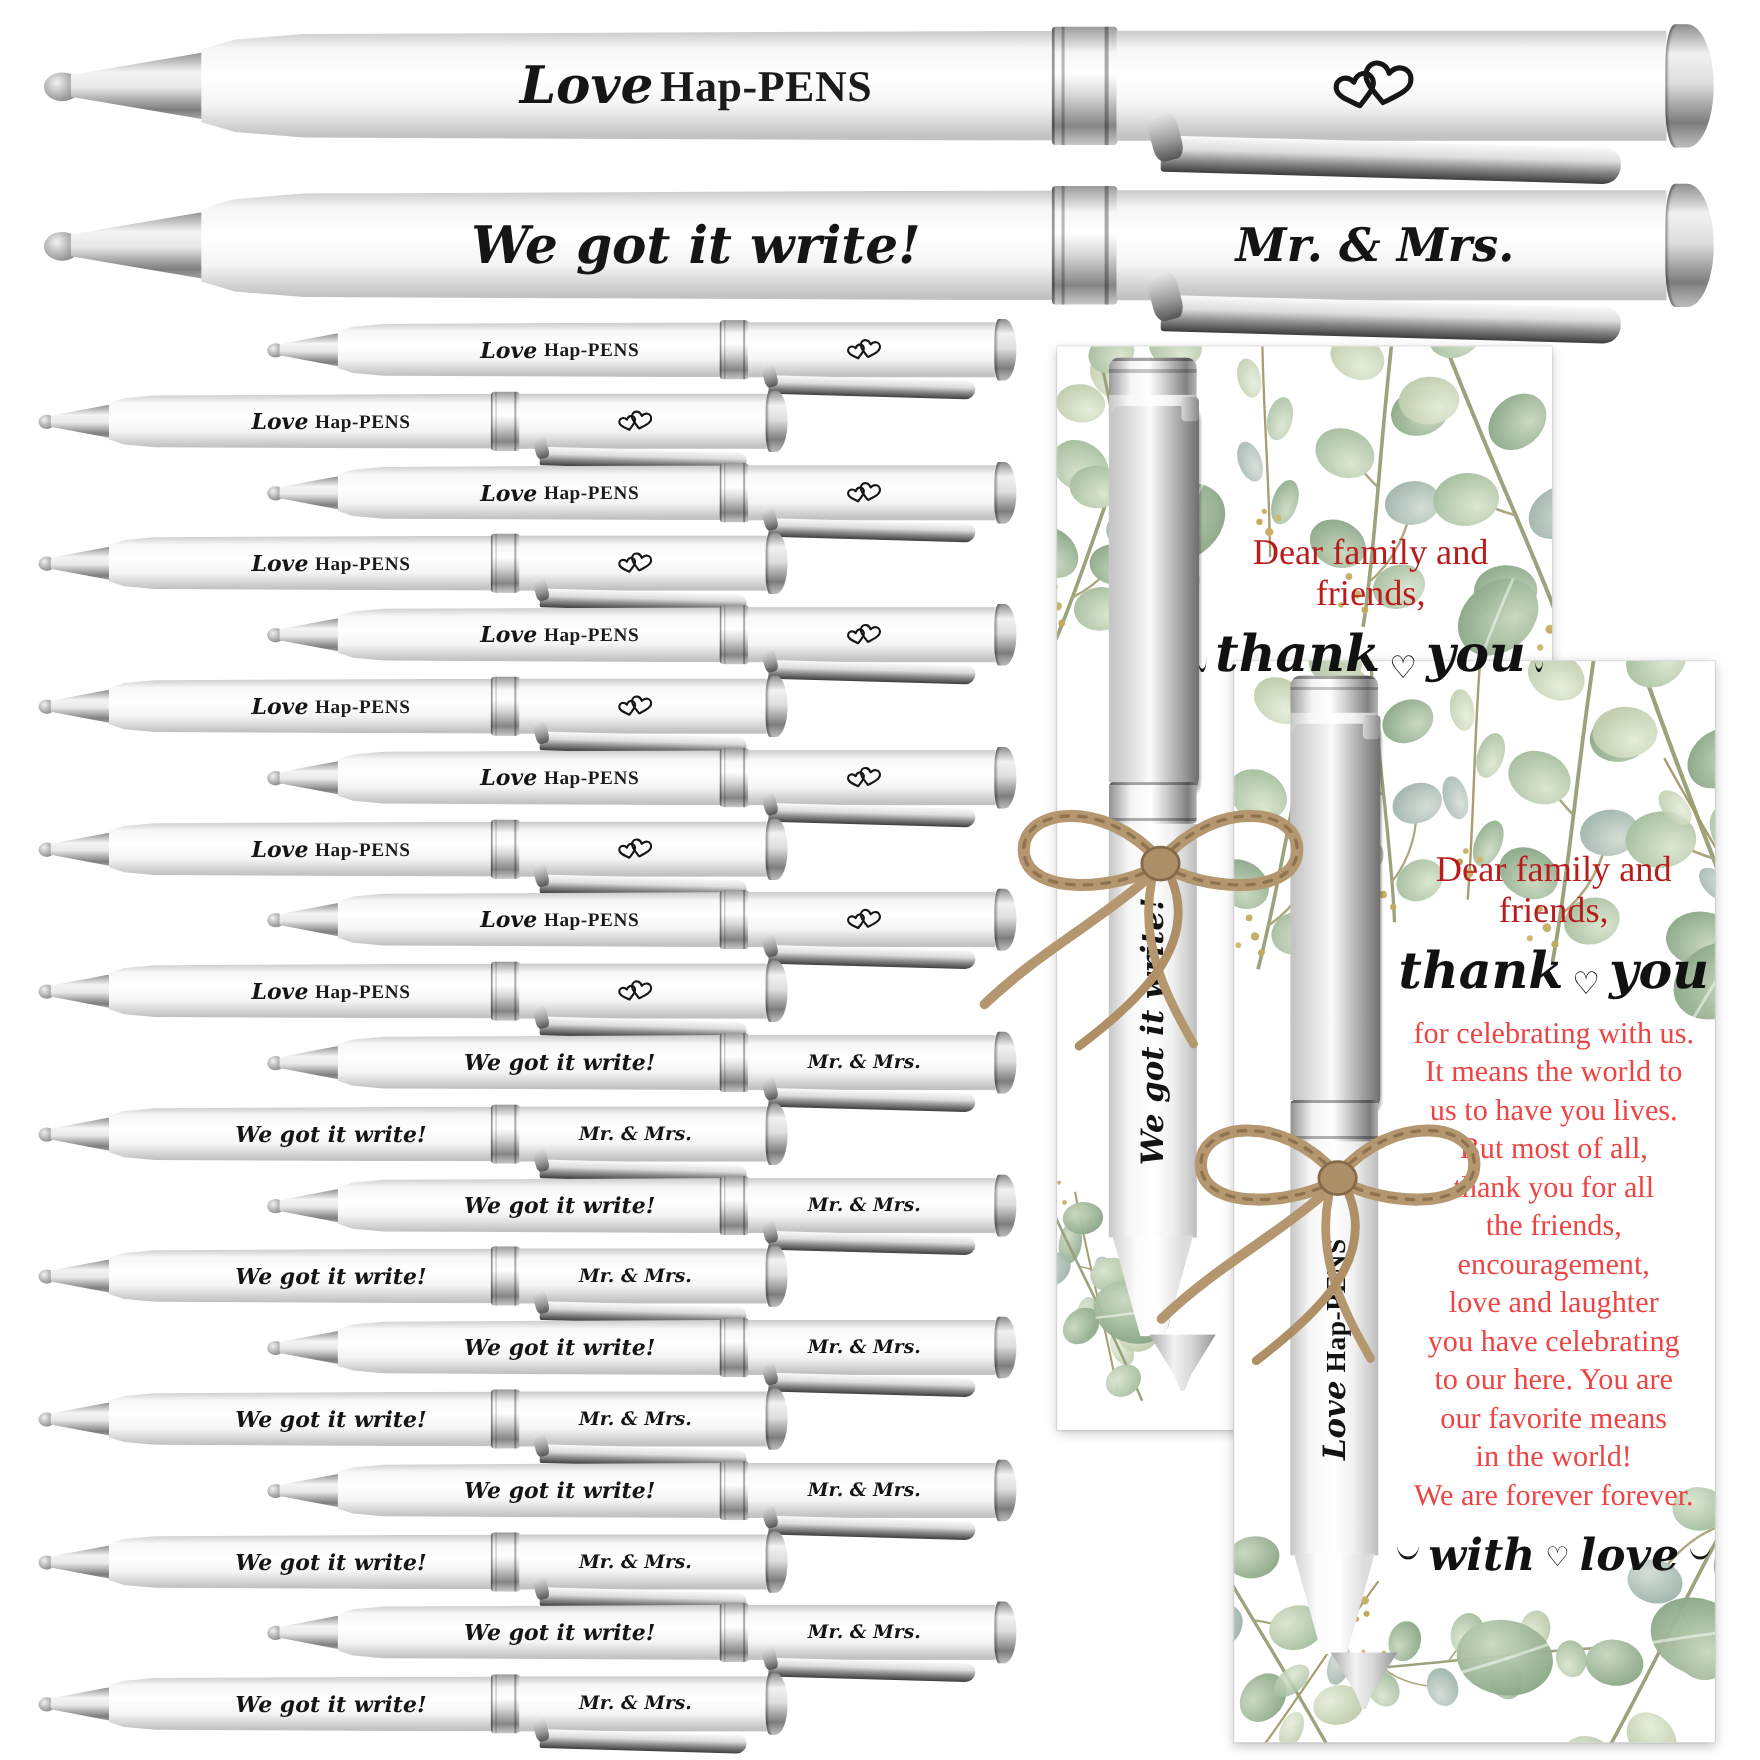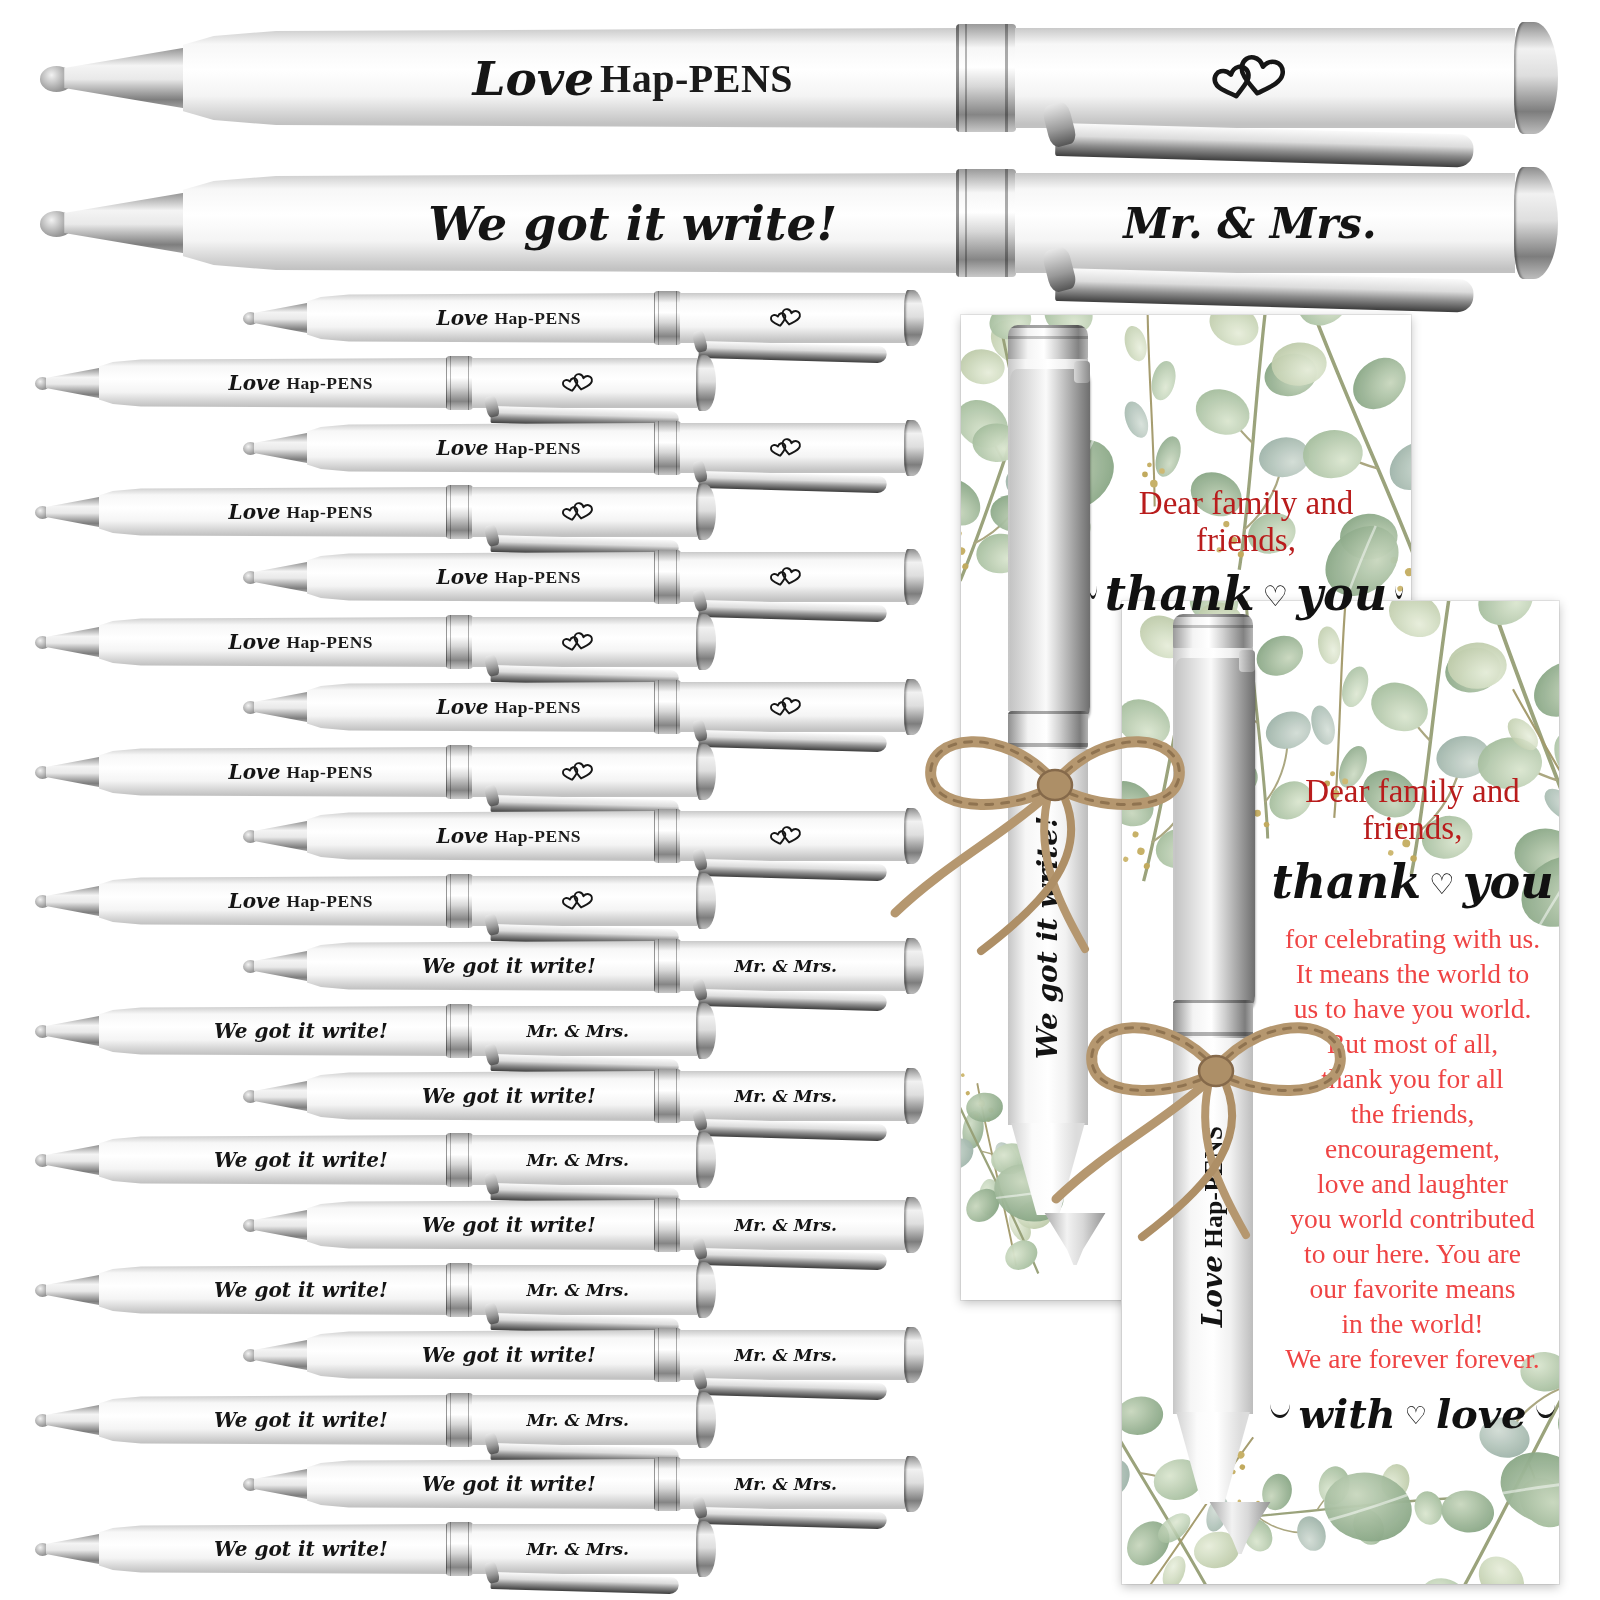--- a/index.html
+++ b/index.html
@@ -50,21 +50,21 @@
   .card{position:absolute;background:#ffffff;box-shadow:0 3px 10px rgba(0,0,0,.25),0 0 0 1px #ececec;}
   .card-back{left:961px;top:315px;width:450px;height:985px;}
   .card-front{left:1122px;top:601px;width:437px;height:983px;}
   .card-clip{position:absolute;inset:0;overflow:hidden;z-index:1;}
   .sprig{position:absolute;opacity:.96;}
   .card-text{position:absolute;z-index:2;text-align:center;}
   .card-back .card-text{left:128px;right:8px;top:170px;}
   .card-front .card-text{left:148px;right:4px;top:172px;}
   .greeting{font-size:33px;color:#b91c1c;}
   .thanks{margin-top:8px;font-family:"DejaVu Serif",serif;font-style:italic;font-weight:bold;font-size:46px;color:#111;
-          display:flex;align-items:center;justify-content:center;gap:8px;}
+          display:flex;align-items:flex-end;justify-content:center;gap:8px;}
   .thanks .heart,.closing .heart{font-weight:normal;font-size:.62em;transform:translateY(6%);}
   .swash{width:46px;height:16px;border-bottom:3px solid #181818;border-radius:0 0 70% 70%/0 0 100% 100%;margin-bottom:10px;}
   .msg-lines{margin-top:12px;font-size:27.5px;line-height:35px;color:#ef4444;}
   .closing{margin-top:14px;font-family:"DejaVu Serif",serif;font-style:italic;font-weight:bold;font-size:40px;color:#111;
            display:flex;align-items:center;justify-content:center;gap:9px;}
   .closing .swash{width:60px;}
   .signature{margin-top:12px;font-size:31px;letter-spacing:4px;color:#181818;}
   
   .pen-v{position:absolute;width:80px;z-index:3;}
   .card-back .pen-v{left:47px;top:10px;height:940px;}
@@ -623,27 +623,27 @@
       <div class="thanks">
         <span class="swash"></span>
           <span>thank</span>
           <span class="heart">♡</span>
           <span>you</span>
           <span class="swash"></span>
       </div>
       <div class="msg-lines">
           <div class="msg-line">for celebrating with us.</div>
           <div class="msg-line">It means the world to</div>
-          <div class="msg-line">us to have you world.</div>
+          <div class="msg-line">us to have you lives.</div>
           <div class="msg-line">But most of all,</div>
           <div class="msg-line">thank you for all</div>
           <div class="msg-line">the friends,</div>
           <div class="msg-line">encouragement,</div>
           <div class="msg-line">love and laughter</div>
-          <div class="msg-line">you world contributed</div>
+          <div class="msg-line">you have celebrating</div>
           <div class="msg-line">to our here. You are</div>
           <div class="msg-line">our favorite means</div>
           <div class="msg-line">in the world!</div>
           <div class="msg-line">We are forever forever.</div>
         </div>
       <div class="closing">
         <span class="swash"></span>
           <span>with</span>
           <span class="heart">♡</span>
           <span>love</span>

